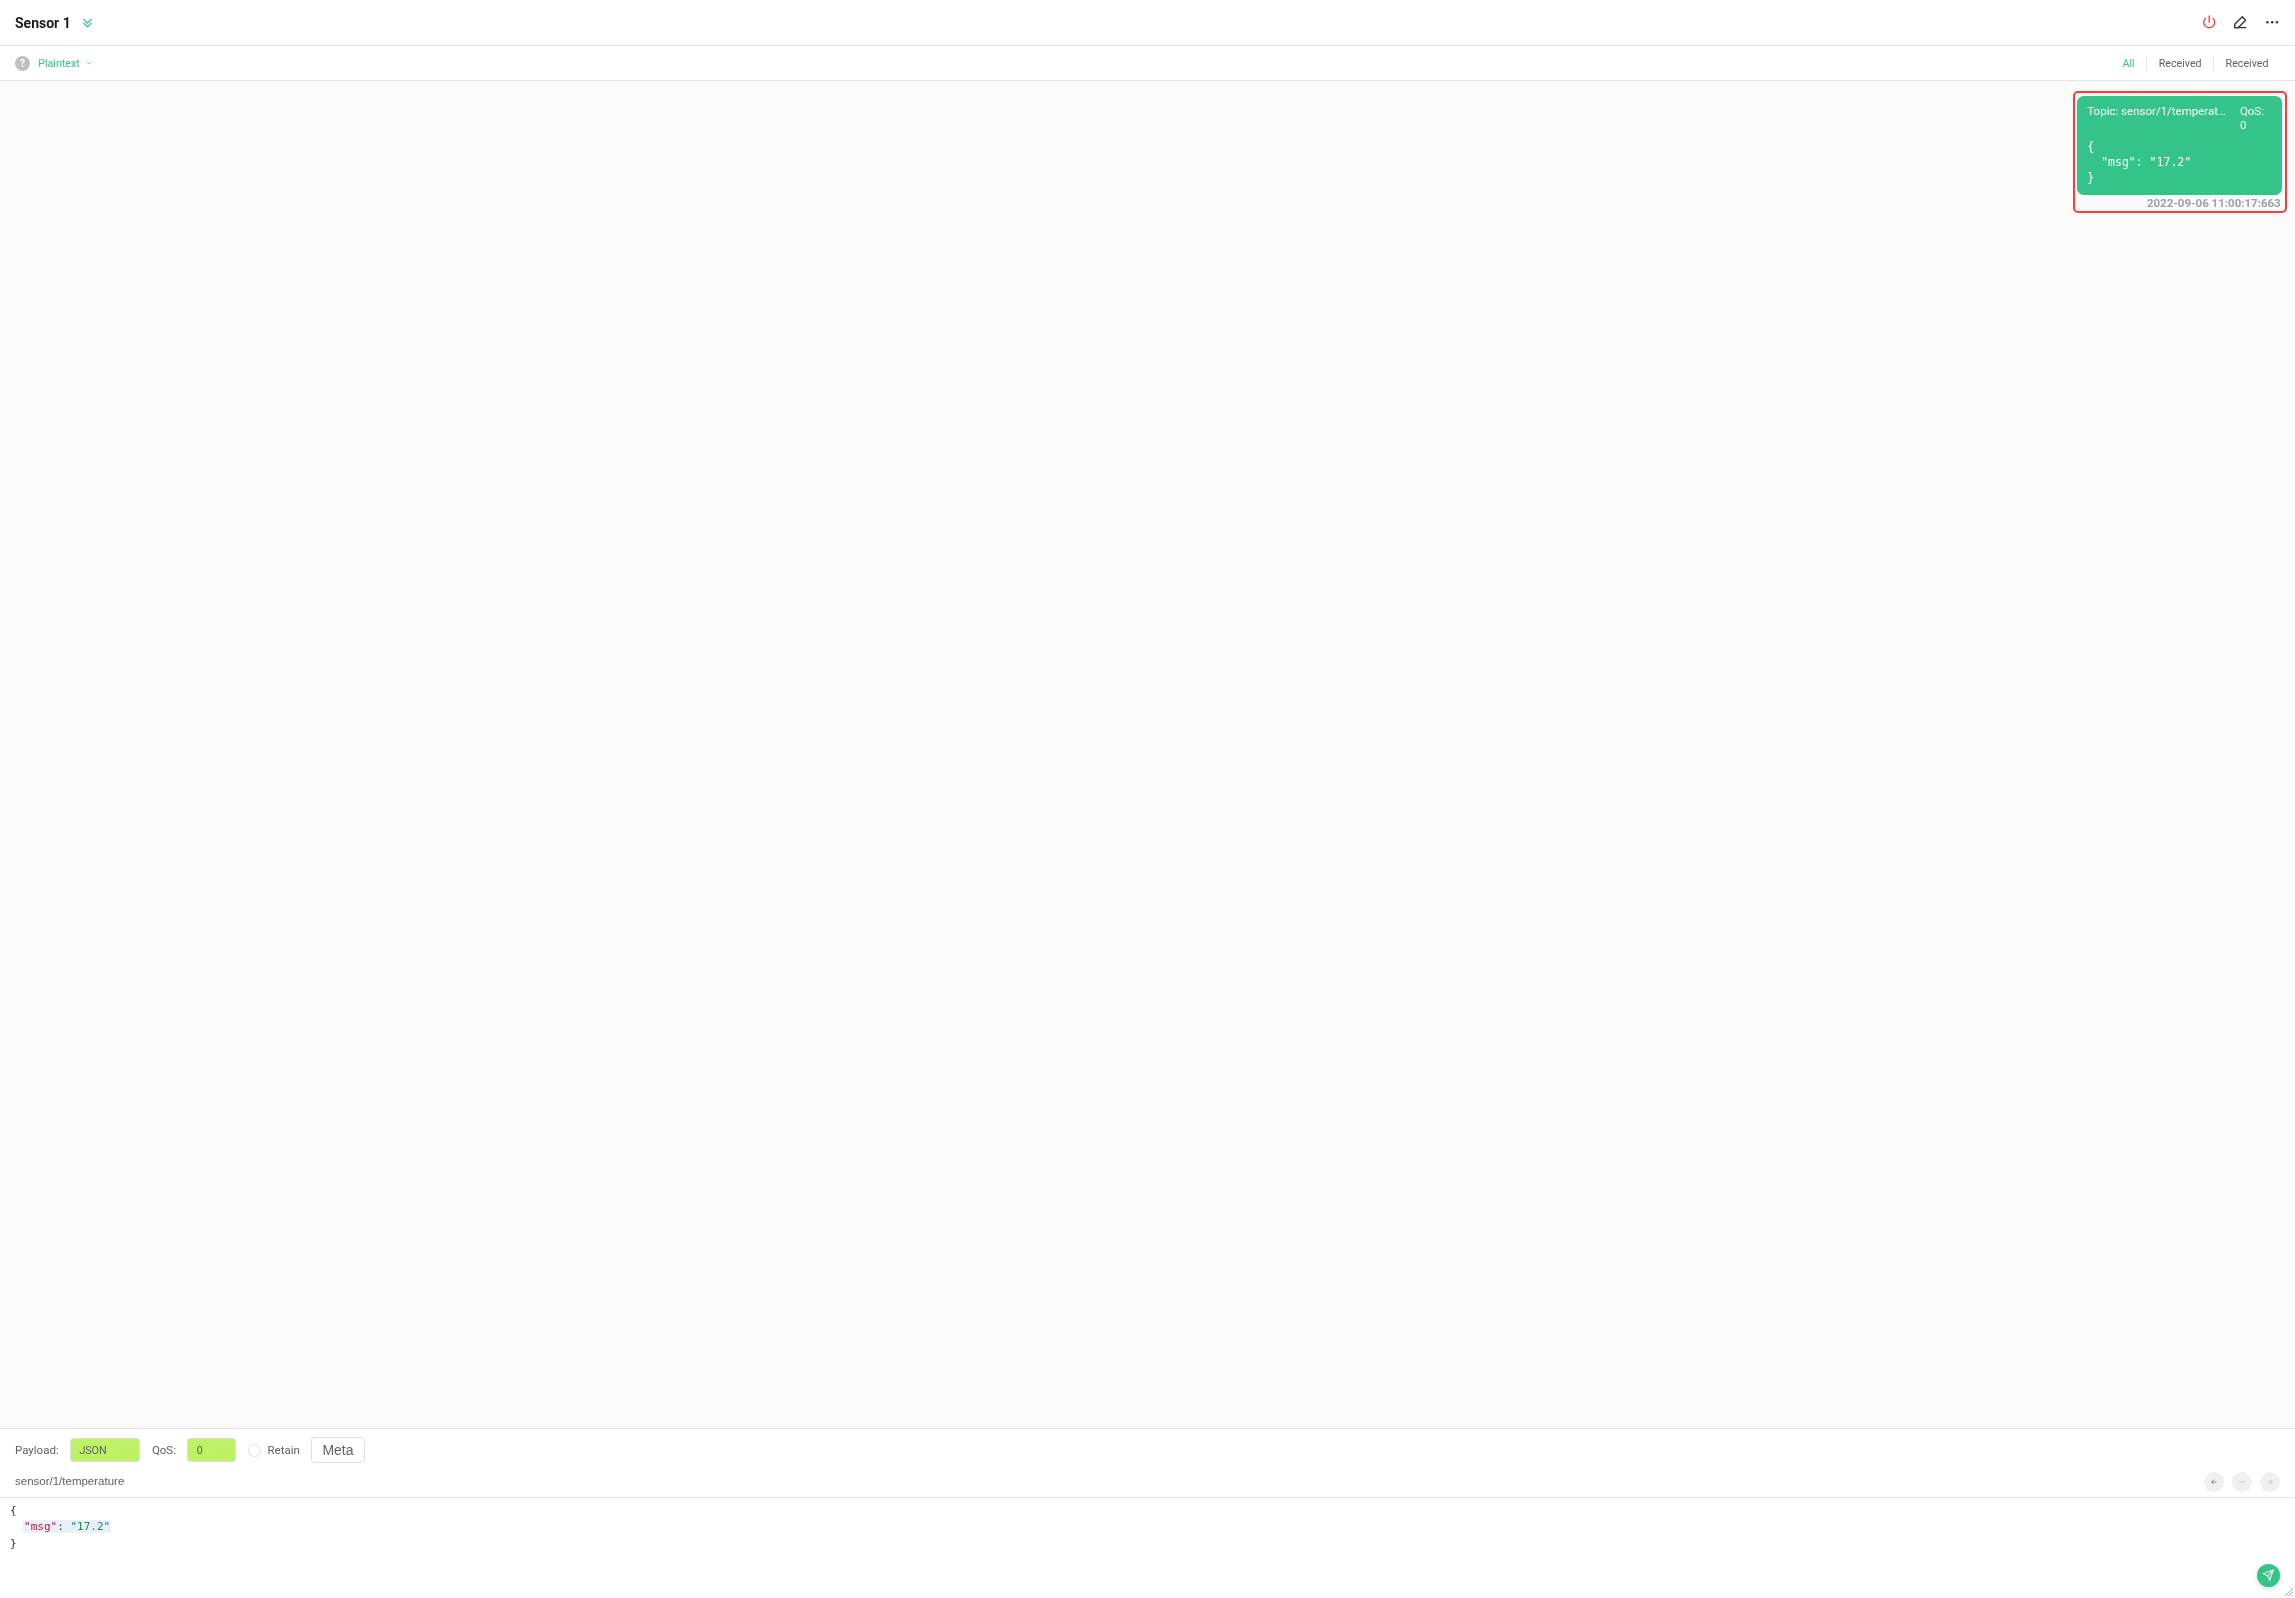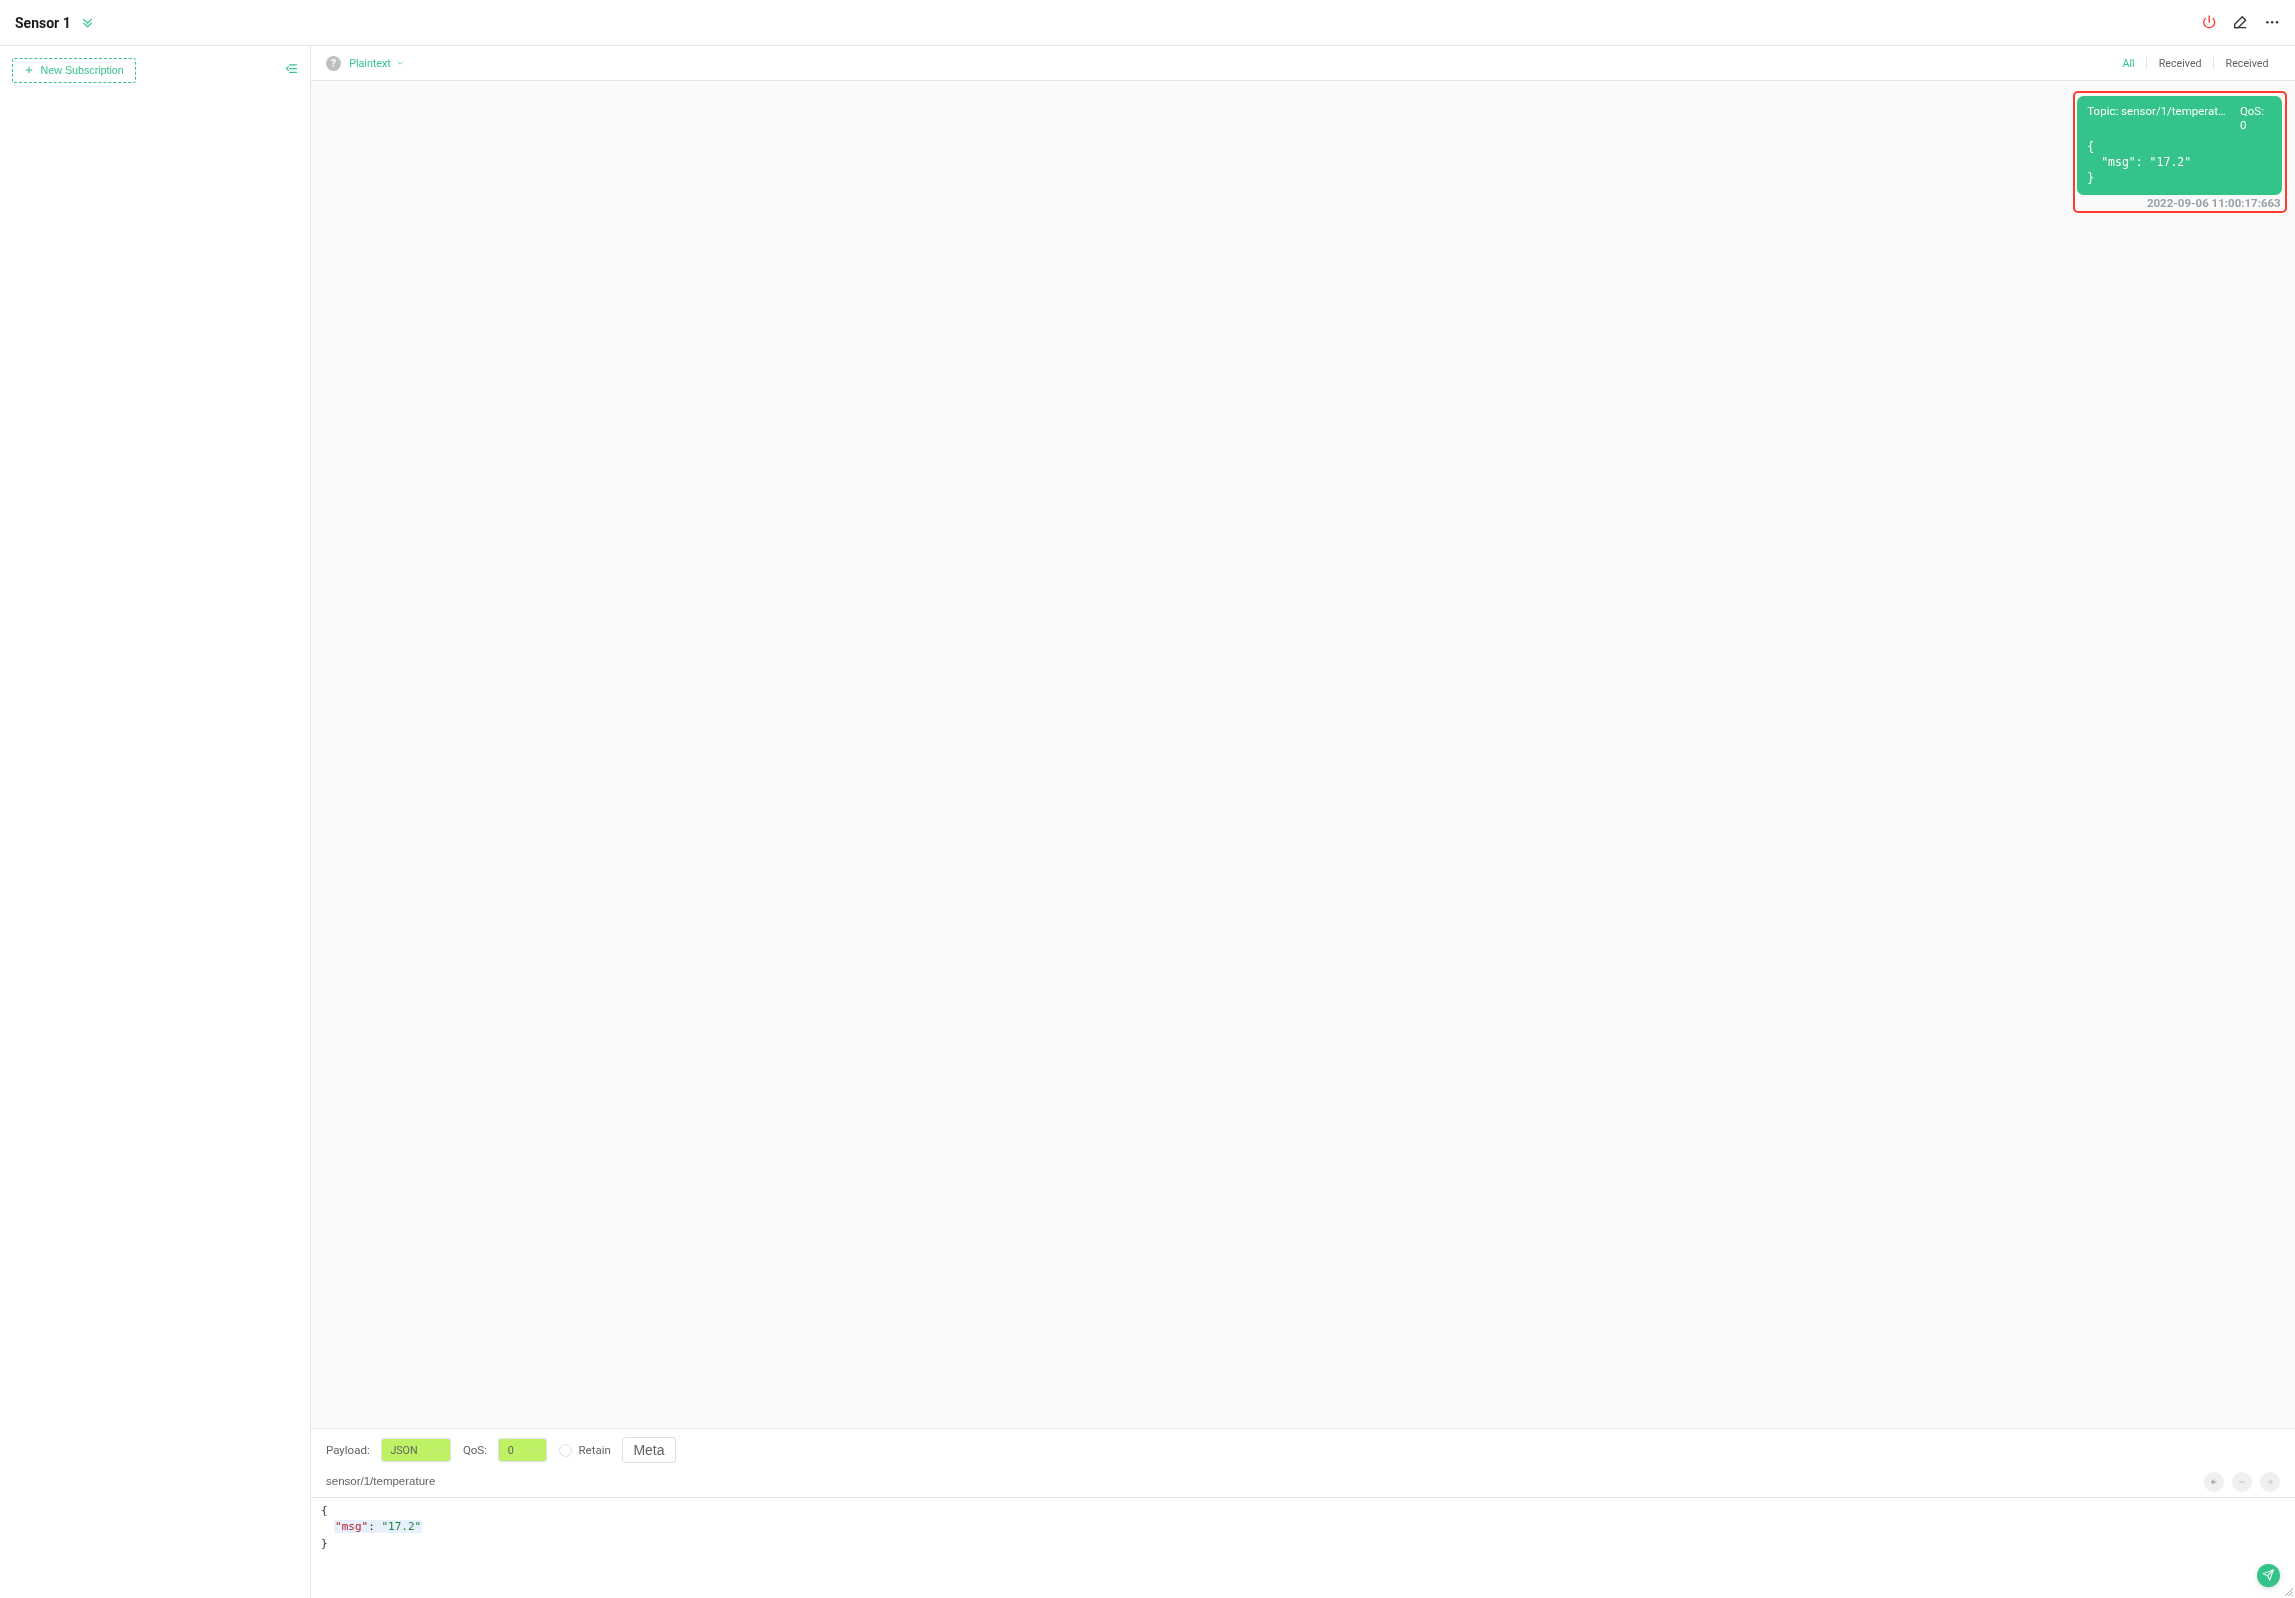--- a/index.html
+++ b/index.html
@@ -180,39 +180,20 @@
           <circle cx="5" cy="12" r="1.8"></circle>
           <circle cx="12" cy="12" r="1.8"></circle>
           <circle cx="19" cy="12" r="1.8"></circle>
         </svg>
     </span>
   </div>
 </div>
 
 <div class="main">
 
-  <div class="sidebar">
-    <div class="sidebar-top">
-      <button class="new-sub-btn">
-        <svg viewBox="0 0 24 24" width="10" height="10" fill="none" stroke="#34c388" stroke-width="2.4" stroke-linecap="round">
-            <line x1="12" y1="5" x2="12" y2="19"></line>
-            <line x1="5" y1="12" x2="19" y2="12"></line>
-          </svg>
-        <span>New Subscription</span>
-      </button>
-      <span class="collapse-btn">
-        <svg viewBox="0 0 24 24" width="15" height="15" fill="none" stroke="#34c388" stroke-width="2" stroke-linecap="round">
-            <line x1="9" y1="6" x2="20" y2="6"></line>
-            <line x1="9" y1="12" x2="20" y2="12"></line>
-            <line x1="9" y1="18" x2="20" y2="18"></line>
-            <polyline points="7 9 4 12 7 15"></polyline>
-          </svg>
-      </span>
-    </div>
-  </div>
 
   <div class="content">
 
     <div class="filter-bar">
       <div class="filter-left">
         <span class="help-circle">?</span>
         <span class="format-label">
           <span>Plaintext</span>
           <svg class="chev" viewBox="0 0 24 24" fill="none" stroke="#34c388" stroke-width="2" stroke-linecap="round" stroke-linejoin="round">
               <polyline points="6 9 12 15 18 9"></polyline>

